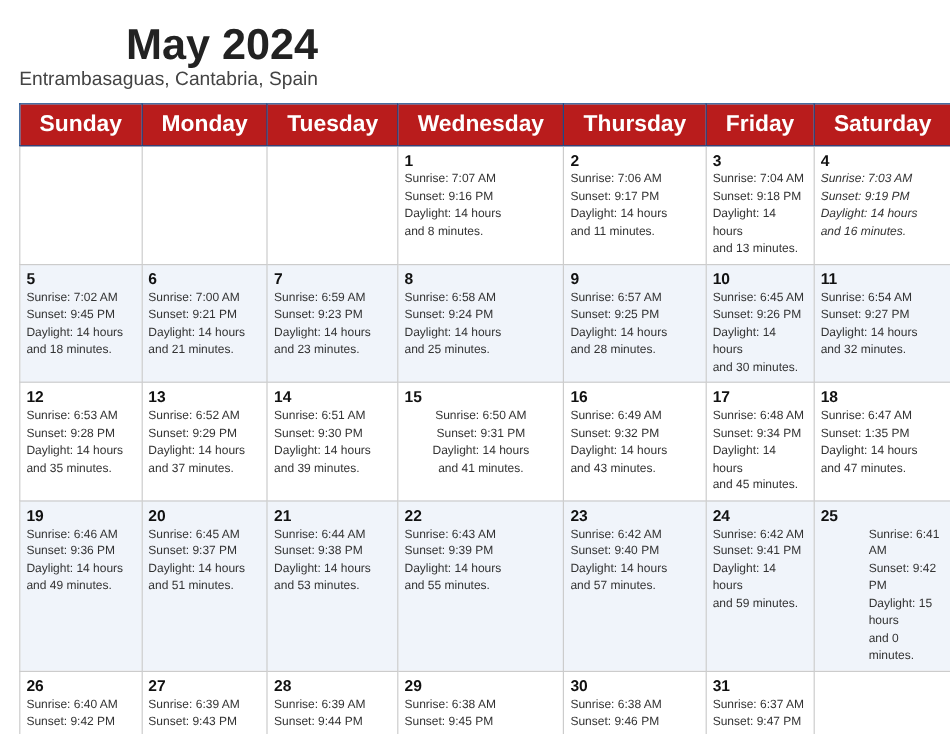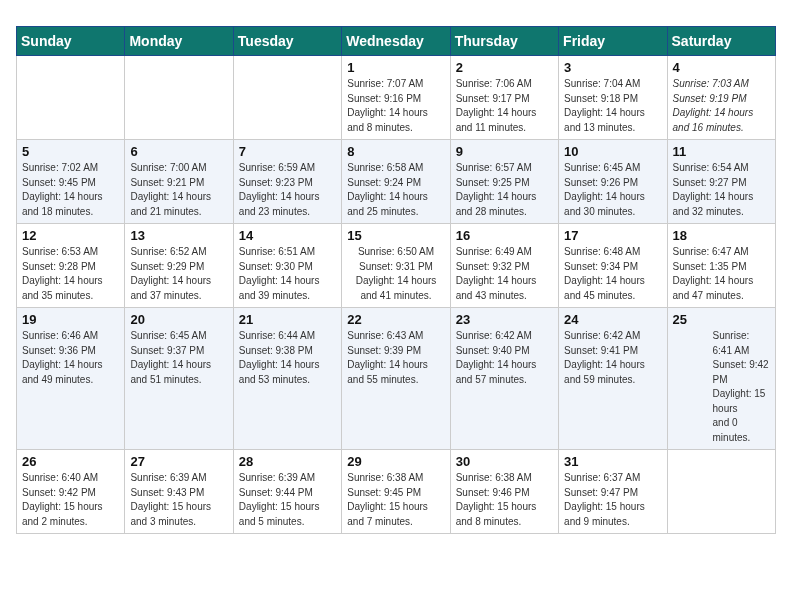--- a/index.html
+++ b/index.html
@@ -44,24 +44,24 @@
     }
     .subtitle {
       font-size: 16px;
       color: #444;
     }
     .calendar {
       width: 100%;
       border-collapse: collapse;
     }
     .calendar thead tr th {
-      background-color: #0f766e;
+      background-color: #b91c1c;
       color: #fff;
-      font-size: 14px;
-      padding: 6px 4px;
+      font-size: 19px;
+      padding: 6px 16px;
       text-align: left;
       border: 1px solid #1a4a8a;
       font-weight: bold;
     }
     .calendar tbody tr td {
       border: 1px solid #ccc;
       vertical-align: top;
       padding: 4px 5px;
       font-size: 10.5px;
       color: #222;
@@ -86,20 +86,24 @@
       line-height: 1.45;
     }
     .empty-cell {
       background-color: #fff !important;
     }
   </style>
 </head>
 <body>
 
 <div class="header">
+  <div class="title-block">
+    <div class="month-title">May 2024</div>
+    <div class="subtitle">Entrambasaguas, Cantabria, Spain</div>
+  </div>
 </div>
 
 <table class="calendar">
   <thead>
     <tr>
     <th>Sunday</th>
         <th>Monday</th>
         <th>Tuesday</th>
         <th>Wednesday</th>
         <th>Thursday</th>

